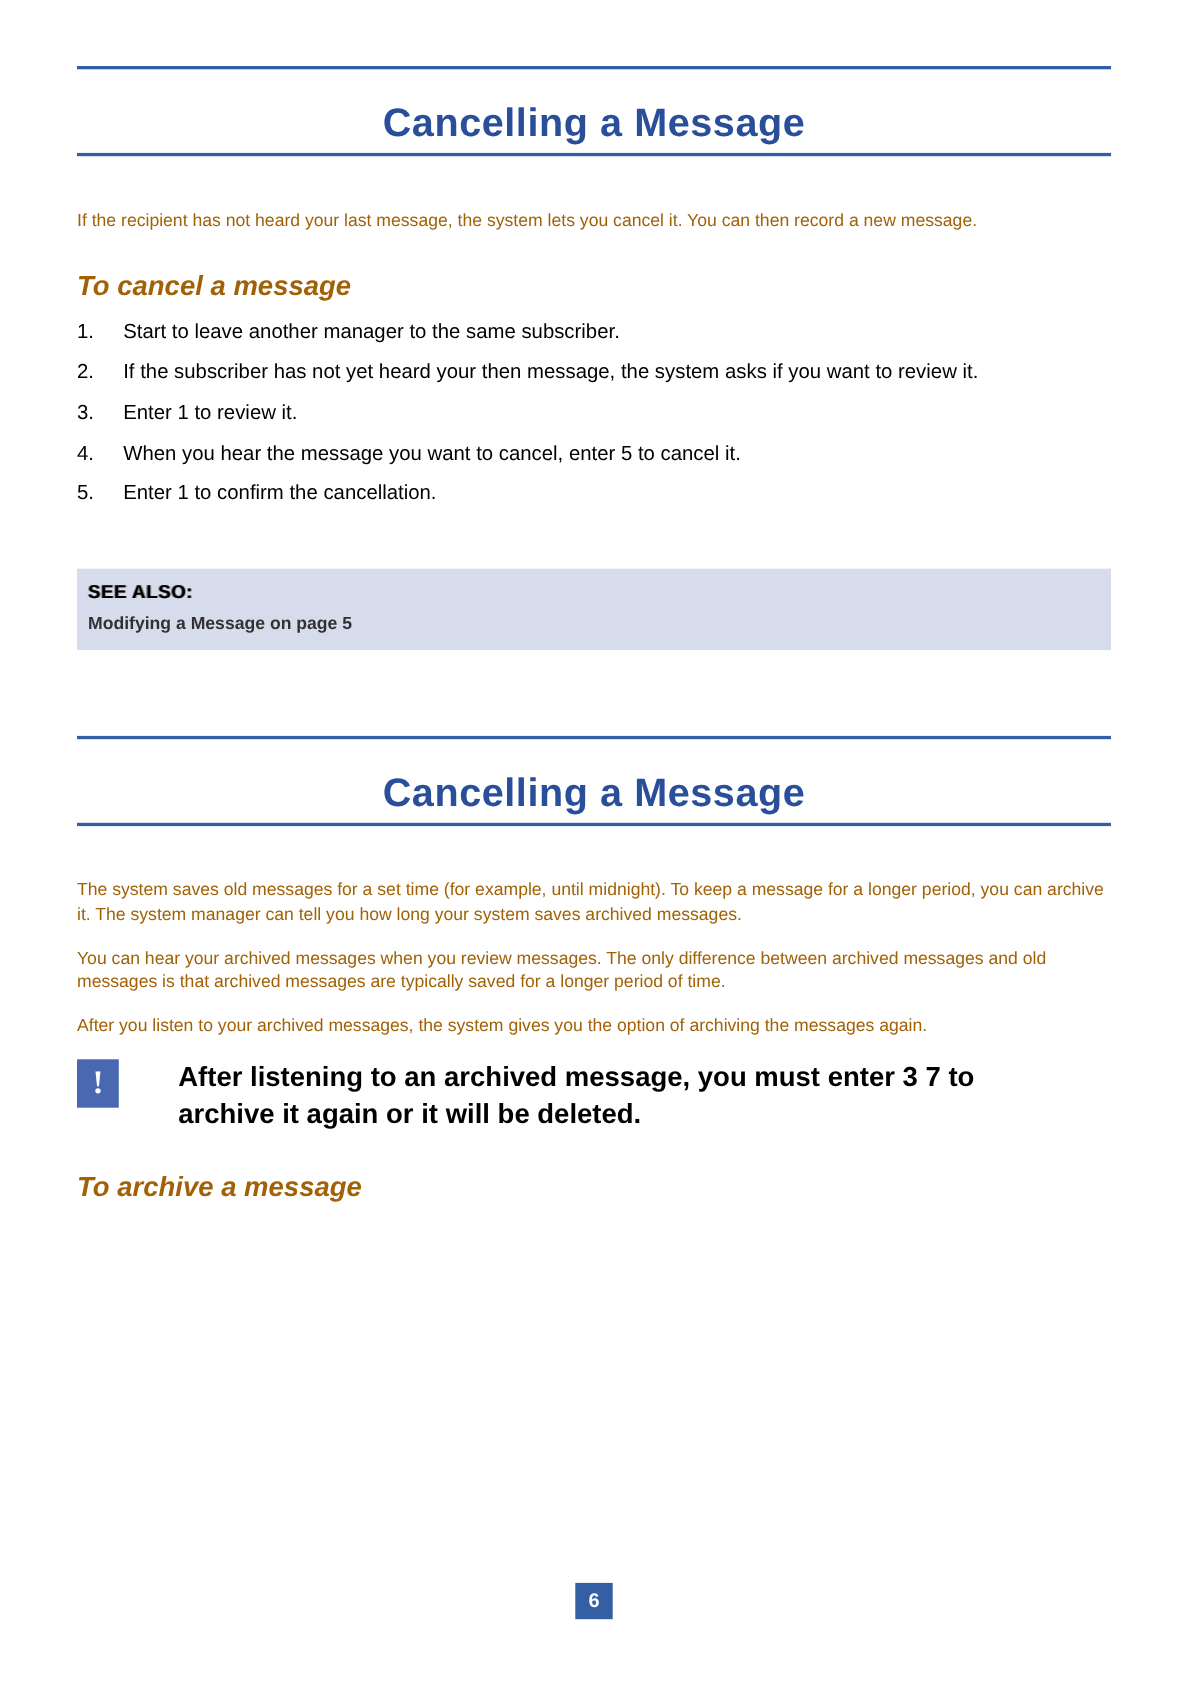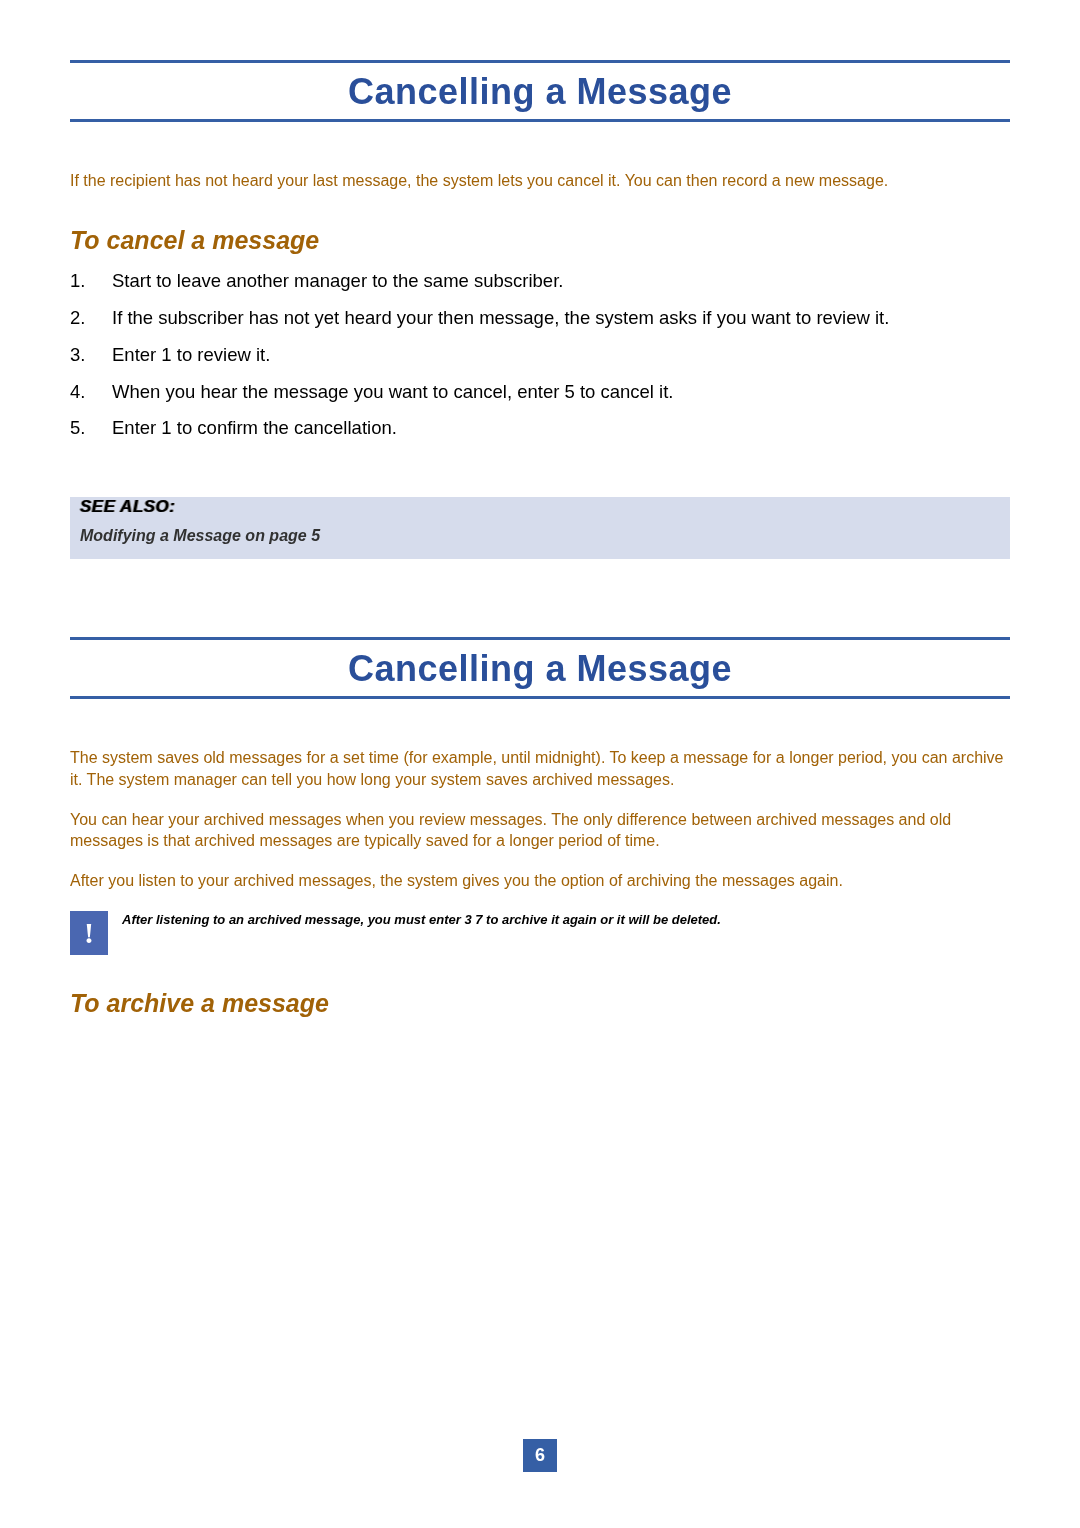--- a/index.html
+++ b/index.html
@@ -24,20 +24,21 @@
     border-bottom: 3px solid #355fa5;
     padding: 8px 0 6px 0;
     text-align: center;
   }
   .section-title {
     font-size: 36px;
     font-weight: 800;
     color: #2a4f9a;
     font-family: Arial, Helvetica, sans-serif;
     letter-spacing: 0.5px;
+    margin-top: 20px;
   }
   .body-text {
     font-size: 16px;
     line-height: 1.35;
     margin-top: 48px;
     color: #a16207;
   }
   .body-text.tight { margin-top: 18px; }
   .subheading {
     font-size: 25px;
@@ -58,22 +59,21 @@
     line-height: 1.35;
     margin-bottom: 12px;
   }
   ol.steps li .num {
     width: 42px;
     flex-shrink: 0;
   }
   .see-also-box {
     background: #d6dcec;
     margin-top: 56px;
-    padding: 0 10px 14px 10px;
-    font-style: italic;
+    padding: 12px 10px 14px 10px;
   }
   .see-also-title {
     font-family: Arial, Helvetica, sans-serif;
     font-size: 17px;
     font-weight: 700;
     letter-spacing: 0.5px;
     color: #000;
     text-shadow: 1px 0 0 #888, -1px 0 0 #888;
     margin-bottom: 10px;
   }
@@ -99,25 +99,25 @@
     color: #fff;
     font-size: 30px;
     font-weight: 700;
     display: flex;
     align-items: center;
     justify-content: center;
     font-family: Georgia, 'Times New Roman', serif;
     flex-shrink: 0;
   }
   .alert-text {
-    font-size: 13px;
+    font-size: 25px;
     font-weight: bold;
-    font-style: italic;
     line-height: 1.35;
     max-width: 740px;
+    margin-left: 40px;
   }
   .page-number-wrap {
     position: absolute;
     bottom: 56px;
     left: 0;
     width: 100%;
     text-align: center;
   }
   .page-number {
     display: inline-block;

